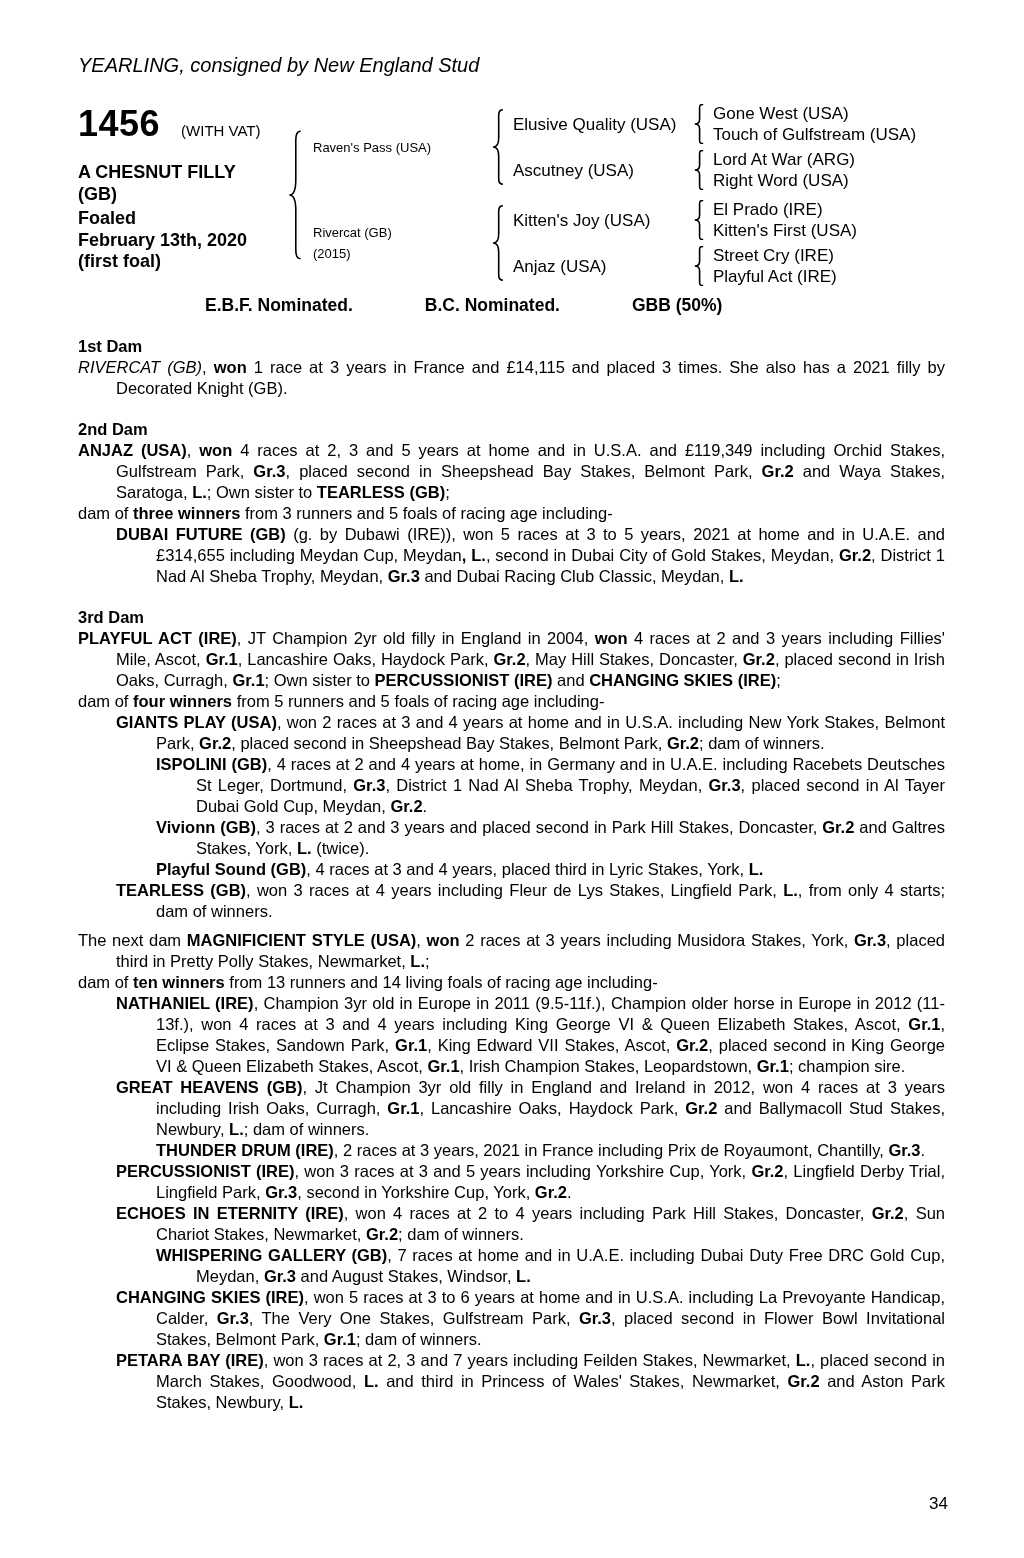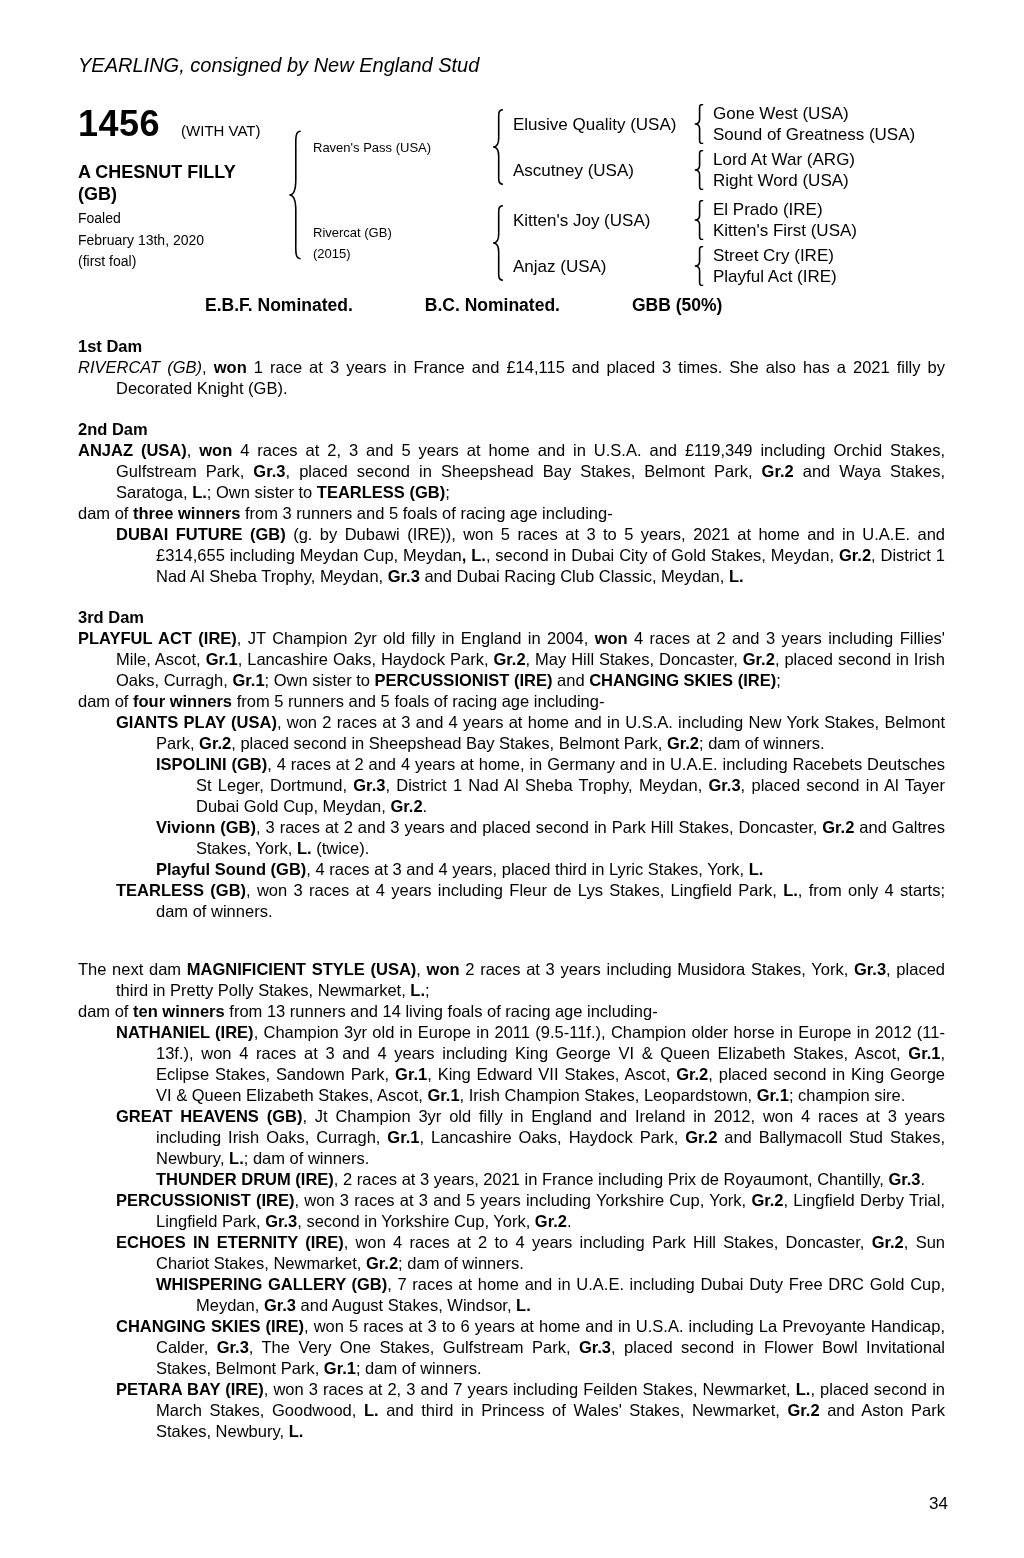--- a/index.html
+++ b/index.html
@@ -16,40 +16,40 @@
   .stand   { font-weight: bold; font-size: 18px; margin-bottom: 8px; }
 
   .lot-block { display: flex; align-items: flex-start; }
   .left-col  { flex: 0 0 207px; width: 207px; }
   .lot-line  { display: flex; align-items: baseline; gap: 21px; }
   .lot-num   { font-size: 36px; font-weight: bold; letter-spacing: 0.5px; }
   .vat       { font-size: 15px; }
   .horse-desc { margin-top: 16px; }
   .hd        { font-weight: bold; font-size: 18px; line-height: 22px; }
   .foaled-block { margin-top: 3px; }
-  .fl        { font-size: 14px; line-height: 21.5px; }
+  .fl        { font-size: 18px; line-height: 21.5px; font-weight: bold; }
 
   .tree { display: flex; align-items: center; }
   .gen1-col  { display: flex; flex-direction: column; gap: 8px; }
   .gen1-group{ display: flex; align-items: center; }
   .gen1-name { width: 178px; font-size: 13px; line-height: 21px; }
   .gen2-col  { display: flex; flex-direction: column; gap: 4px; }
   .gen2-group{ display: flex; align-items: center; }
   .gen2-name { width: 180px; font-size: 17px; line-height: 21px; }
   .gen3-col  { display: flex; flex-direction: column; }
   .gen3-name { font-size: 17px; line-height: 21px; white-space: nowrap; }
   svg.brace  { flex: 0 0 auto; margin-right: 8px; }
   svg.brace-lg { margin-right: 10px; margin-left: 2px; }
 
   .noms { display: flex; padding-left: 127px; gap: 72px; font-weight: bold; font-size: 17.5px; margin-top: 8px; }
 
   .body-text { margin-top: 10px; font-size: 16.5px; line-height: 21px; }
   .bp { margin: 0; text-align: justify; }
   .heading { font-weight: bold; margin-top: 20px; text-align: left; }
-  .gap { margin-top: 37px; }
+  .gap { margin-top: 8px; }
   .p0 { padding-left: 38px;  text-indent: -38px; }
   .p1 { padding-left: 78px;  text-indent: -40px; }
   .p2 { padding-left: 118px; text-indent: -40px; }
   .b  { font-weight: bold; }
   .i  { font-style: italic; }
 
   .page-number { position: absolute; right: 76px; bottom: 44px; font-size: 17px; }
 </style>
 </head>
 <body>
@@ -87,21 +87,21 @@
             <path d="M17 1 C10 1 11 7 11 14 L11 38 C11 46 9 50 3 50 C9 50 11 54 11 62 L11 86 C11 93 10 99 17 99" fill="none" stroke="#000" stroke-width="1.6" vector-effect="non-scaling-stroke"></path>
           </svg>
           <div class="gen2-col">
             <div class="gen2-group">
               <div class="gen2-name">Elusive Quality (USA)</div>
               <svg class="brace" viewBox="0 0 20 100" preserveAspectRatio="none" width="12" height="40">
                 <path d="M17 1 C10 1 11 7 11 14 L11 38 C11 46 9 50 3 50 C9 50 11 54 11 62 L11 86 C11 93 10 99 17 99" fill="none" stroke="#000" stroke-width="1.6" vector-effect="non-scaling-stroke"></path>
               </svg>
               <div class="gen3-col">
                 <div class="gen3-name">Gone West (USA)</div>
-                <div class="gen3-name">Sound of Greatness (USA)</div>
+                <div class="gen3-name">Touch of Gulfstream (USA)</div>
               </div>
             </div>
             <div class="gen2-group">
               <div class="gen2-name">Ascutney (USA)</div>
               <svg class="brace" viewBox="0 0 20 100" preserveAspectRatio="none" width="12" height="40">
                 <path d="M17 1 C10 1 11 7 11 14 L11 38 C11 46 9 50 3 50 C9 50 11 54 11 62 L11 86 C11 93 10 99 17 99" fill="none" stroke="#000" stroke-width="1.6" vector-effect="non-scaling-stroke"></path>
               </svg>
               <div class="gen3-col">
                 <div class="gen3-name">Lord At War (ARG)</div>
                 <div class="gen3-name">Right Word (USA)</div>

